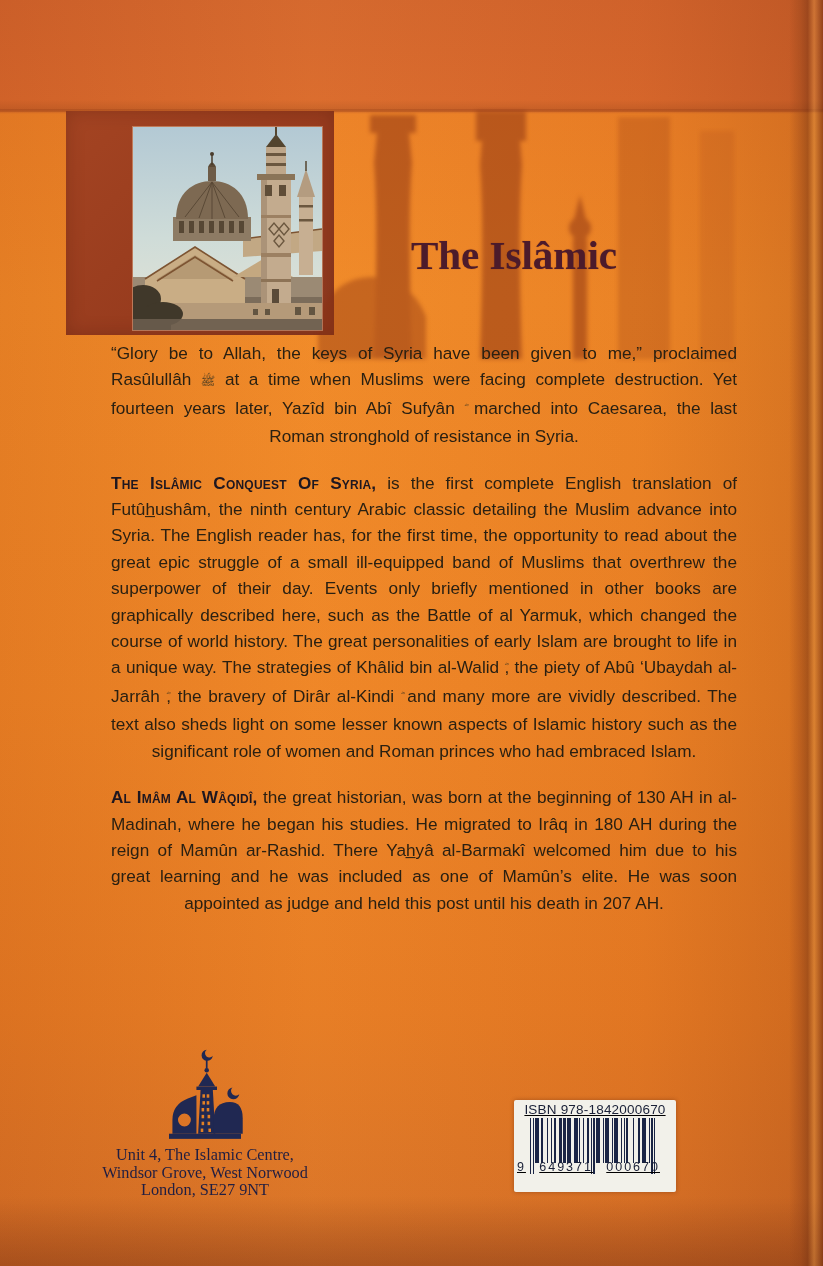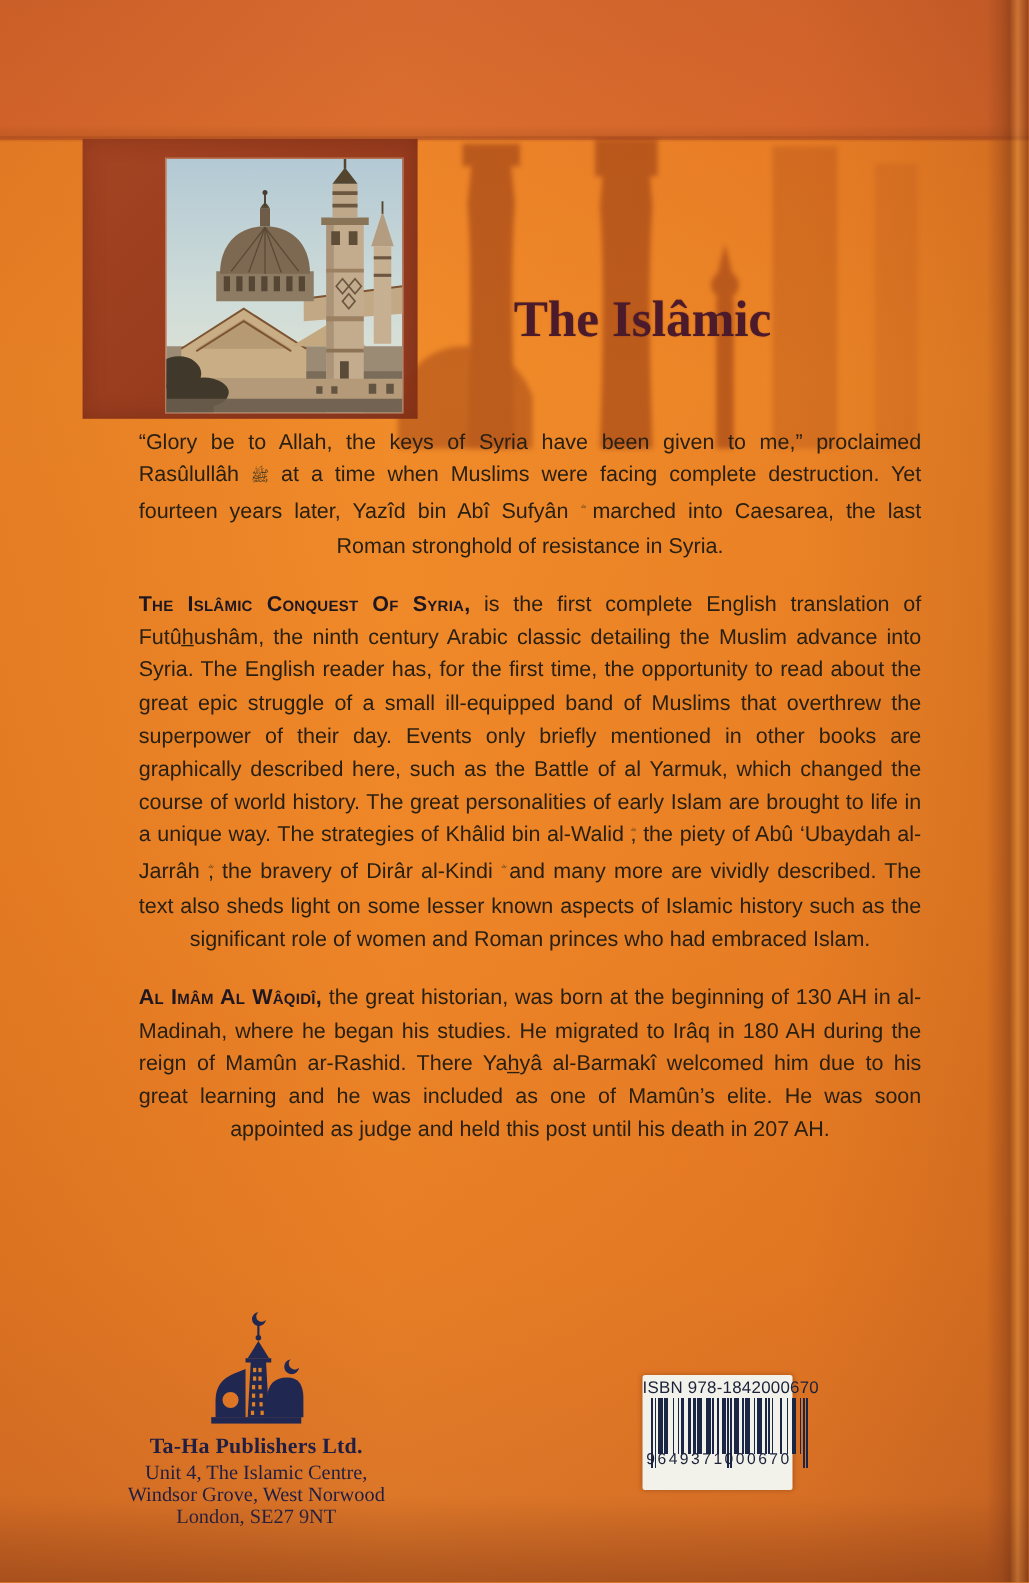--- a/index.html
+++ b/index.html
@@ -48,22 +48,22 @@
   .back-text .hon{font-family:"DejaVu Sans",sans-serif;font-size:12px;color:#3a3420;}
 
   
   .publisher{position:absolute;left:96px;top:1048px;width:218px;z-index:3;text-align:center;
     color:#201e42;font-family:"Liberation Serif",serif;}
   .publisher .logo{display:block;margin:0 auto;}
   .pub-name{font-size:17.5px;font-weight:bold;margin-top:2px;letter-spacing:.2px;}
   .pub-addr{font-size:16.3px;line-height:17.6px;margin-top:2px;}
 
   
-  .isbn-label{position:absolute;left:514px;top:1100px;width:120px;height:92px;z-index:3;
-    background:#f2f1ea;border-radius:2px;box-shadow:0 0 4px rgba(100,40,10,.45);}
+  .isbn-label{position:absolute;left:514px;top:1100px;width:162px;height:92px;z-index:3;
+    background:#f2f1ea;border-radius:2px;box-shadow:0 0 4px rgba(100,40,10,.45);text-decoration:underline;}
   .isbn-text{font-size:13.5px;color:#1a2138;text-align:center;margin-top:2px;
     letter-spacing:.2px;white-space:nowrap;}
   .isbn-label svg{display:block;margin:0 auto;}
   .isbn-digits{display:flex;justify-content:space-between;padding:0 16px 0 3px;
     margin-top:-15px;font-size:12.5px;color:#1a2138;letter-spacing:2px;}
 </style>
 </head>
 <body>
 
 <div class="cover">
@@ -211,21 +211,20 @@
         <rect x="46" y="70" width="3" height="4"></rect>
           <rect x="52" y="70" width="3" height="4"></rect>
         <rect x="46" y="78" width="3" height="4"></rect>
           <rect x="53" y="78" width="3" height="4"></rect>
         <rect x="46" y="86" width="3" height="4"></rect>
           <rect x="53" y="86" width="3" height="4"></rect>
         <rect x="45" y="94" width="3" height="4"></rect>
           <rect x="54" y="94" width="3" height="4"></rect>
       </g>
     </svg>
-    <div class="pub-name">Ta-Ha Publishers Ltd.</div>
     <div class="pub-addr">
       <div>Unit 4, The Islamic Centre,</div>
       <div>Windsor Grove, West Norwood</div>
       <div>London, SE27 9NT</div>
     </div>
   </div>
 
   <div class="isbn-label">
     <div class="isbn-text">ISBN 978-1842000670</div>
     <svg id="bars" width="145" height="58" viewBox="0 0 145 58" shape-rendering="crispEdges">

